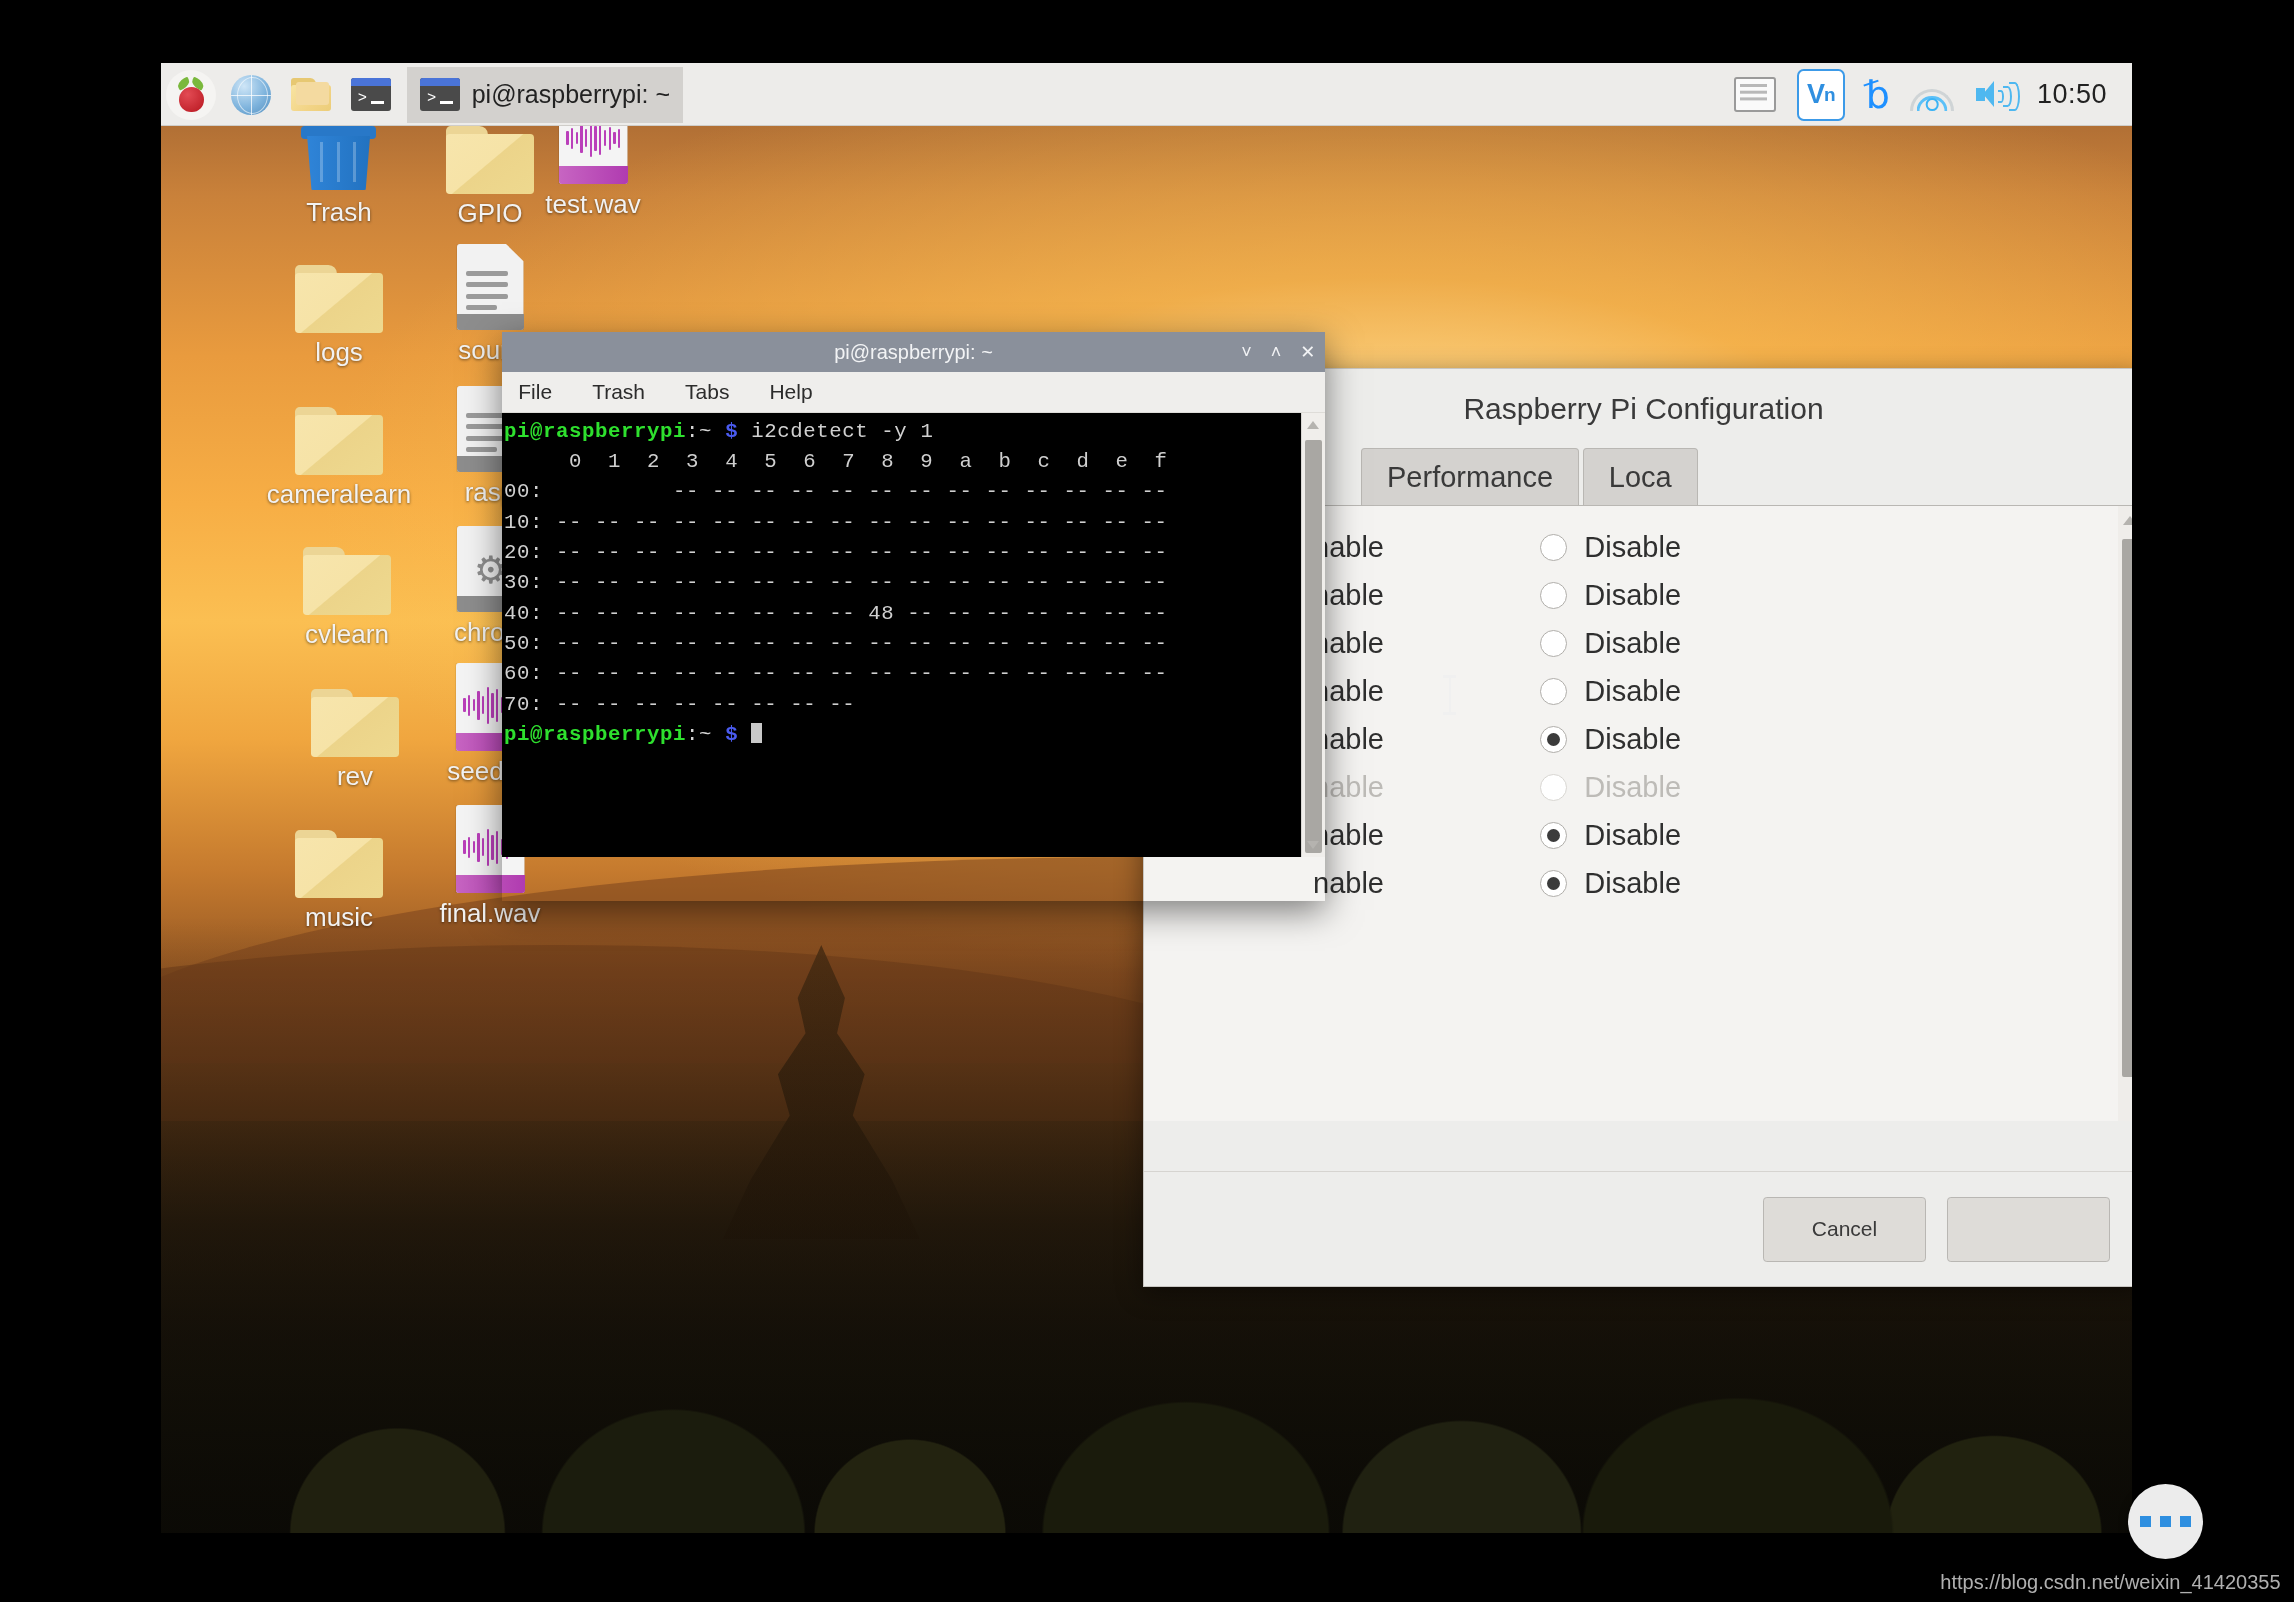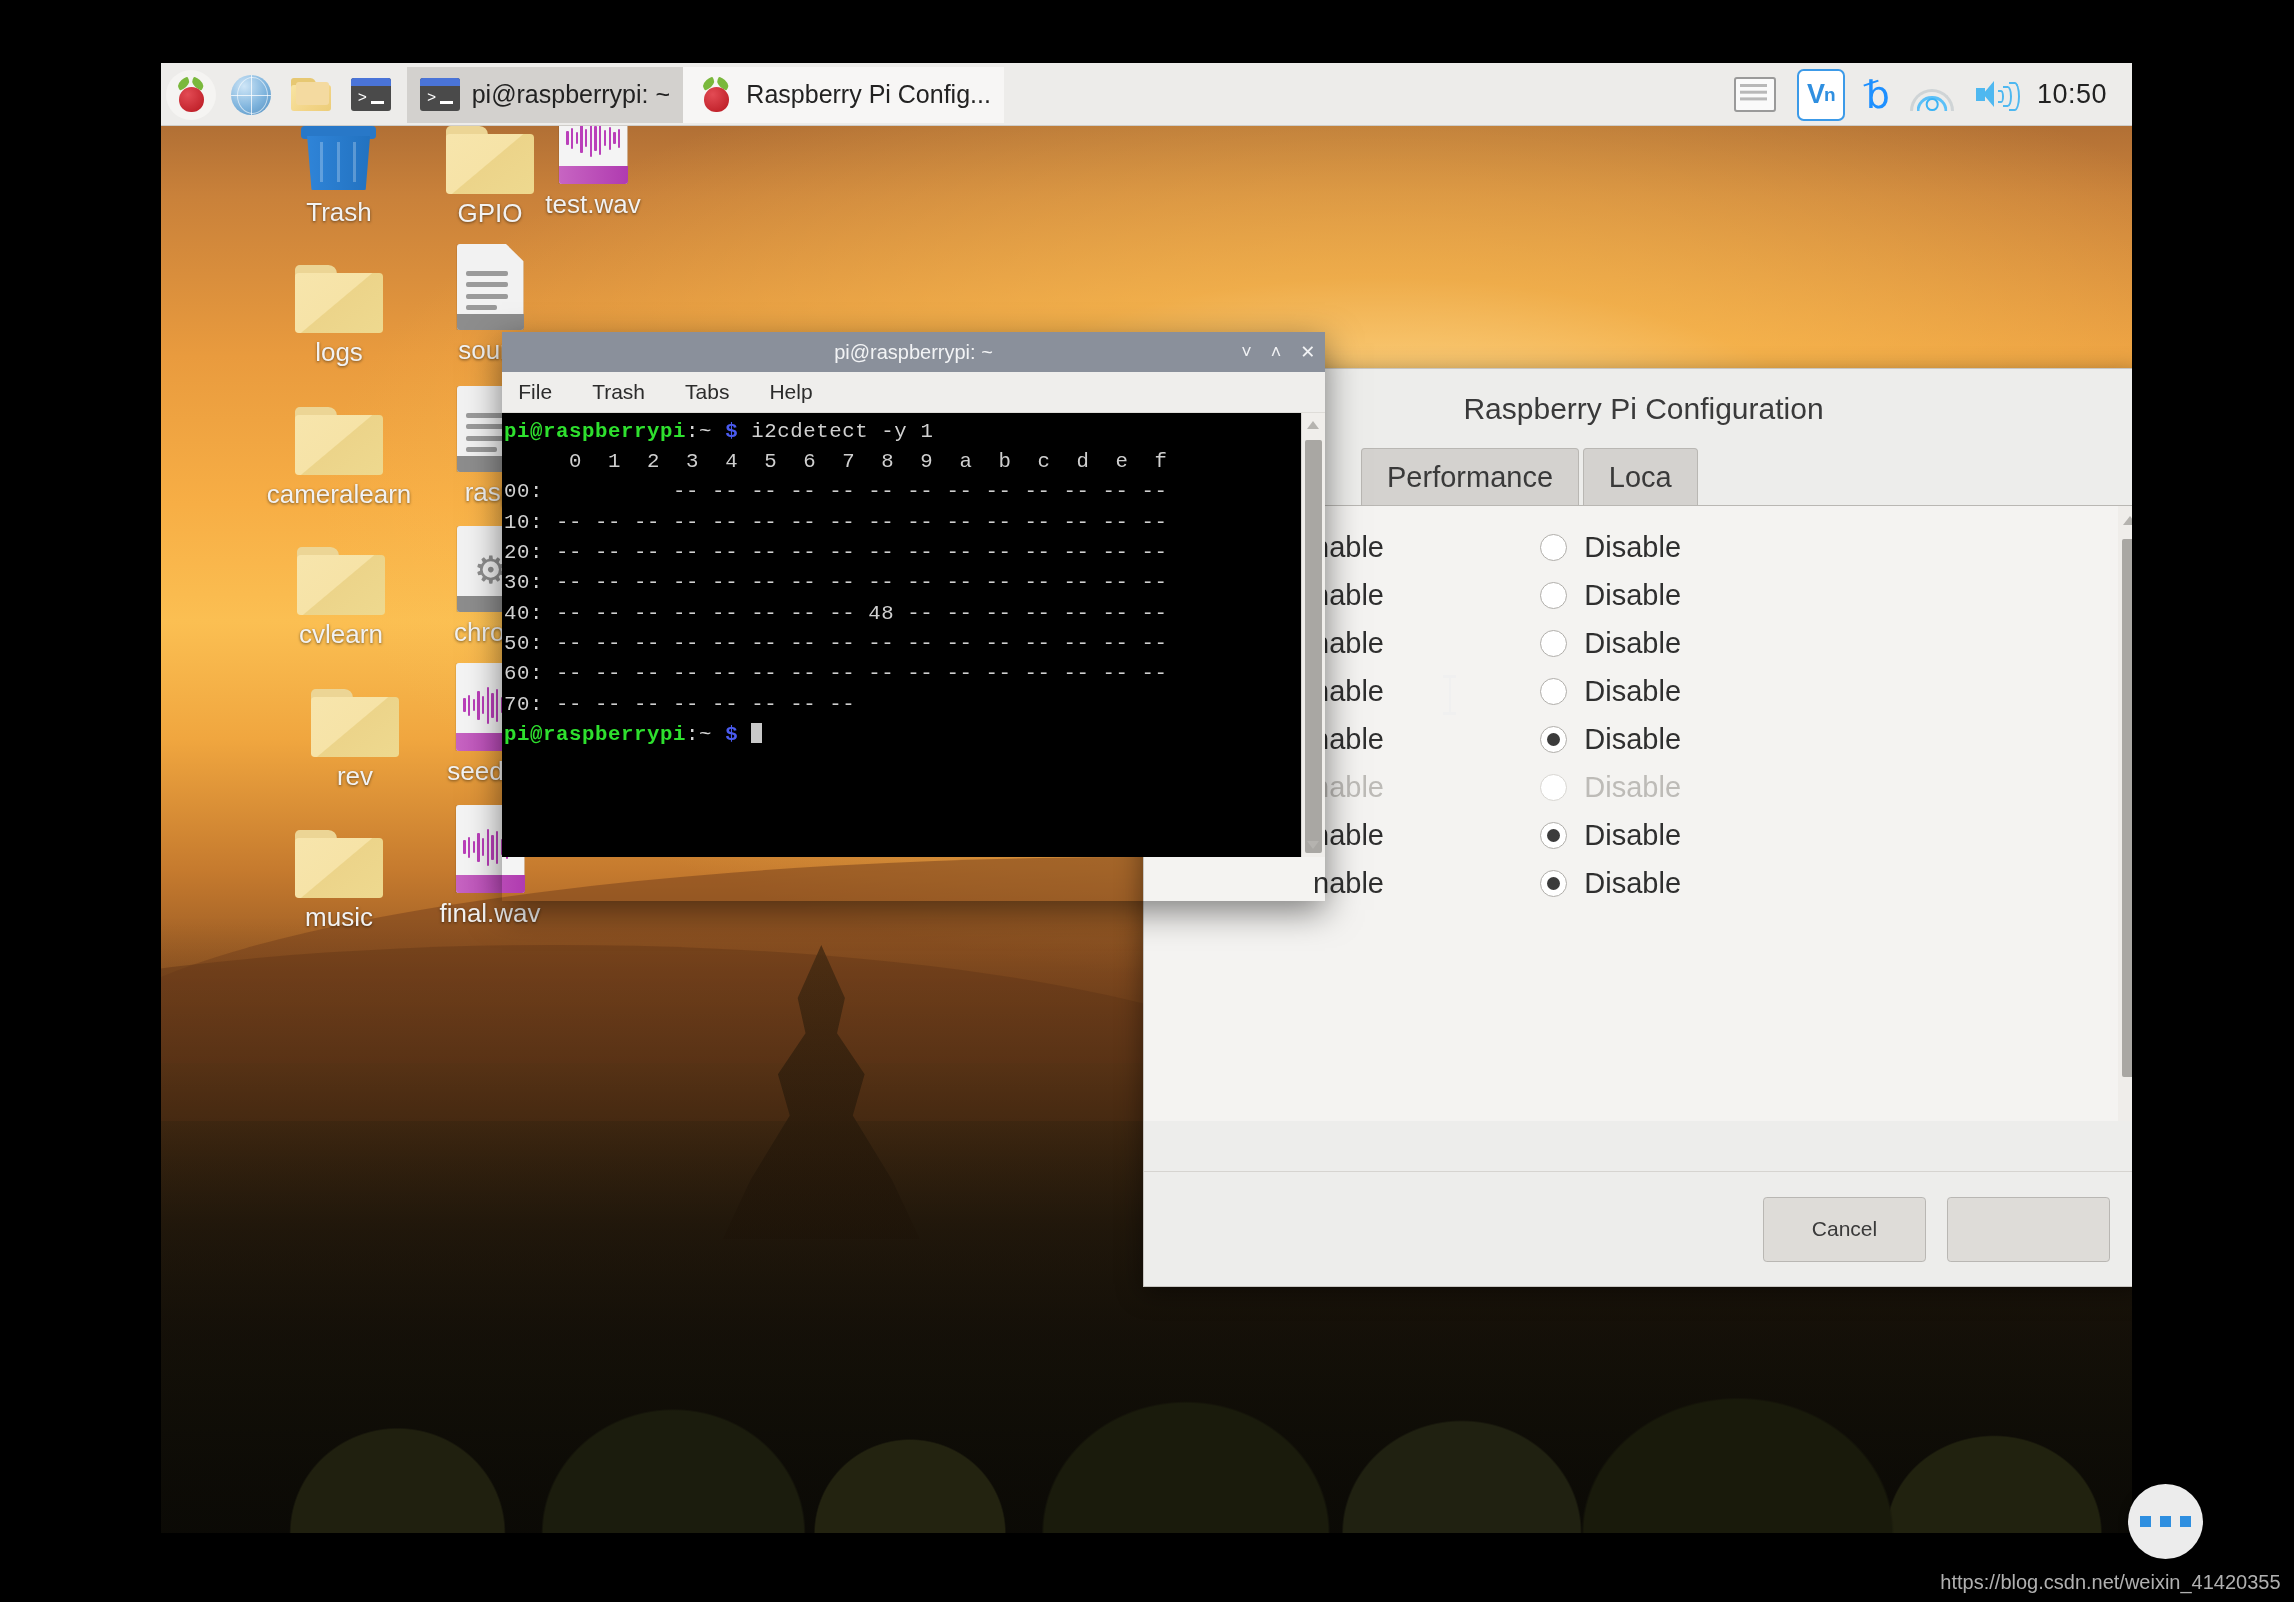--- a/index.html
+++ b/index.html
@@ -328,21 +328,21 @@
         <div class="ln" style="top:27px"></div>
           <div class="ln" style="top:38px"></div>
         <div class="ln" style="top:50px"></div>
           <div class="ln" style="top:61px;width:31px"></div>
         <div class="foot"></div>
       </div>
     </div>
     <div class="name">rasp</div>
   </div>
 
-  <div class="dicon" style="left:103px;top:459px;">
+  <div class="dicon" style="left:109px;top:459px;">
     <div class="glyph">
       <div class="fold">
           <div class="tab"></div>
           <div class="bd"></div>
         </div>
     </div>
     <div class="name">cvlearn</div>
   </div>
 
   <div class="dicon" style="left:252px;top:457px;">
@@ -558,28 +558,20 @@
 
     <div class="tb-task active">
       <div class="term-ic">
         <div class="bar"></div>
           <div class="pr">&gt;</div>
           <div class="ul"></div>
       </div>
       <span class="lbl">pi@raspberrypi: ~</span>
     </div>
 
-    <div class="tb-task light">
-      <div class="rpi">
-        <div class="lf l"></div>
-          <div class="lf r"></div>
-          <div class="berry"></div>
-      </div>
-      <span class="lbl">Raspberry Pi Config...</span>
-    </div>
 
     <div id="tray">
       <div class="kbd-ic"></div>
       <div class="vnc-ic">V<span style="font-size:19px">n</span></div>
       <div class="bt-ic">␢</div>
       <div class="wifi-ic">
         <span class="a1"></span>
           <span class="a2"></span>
           <span class="dot"></span>
       </div>

